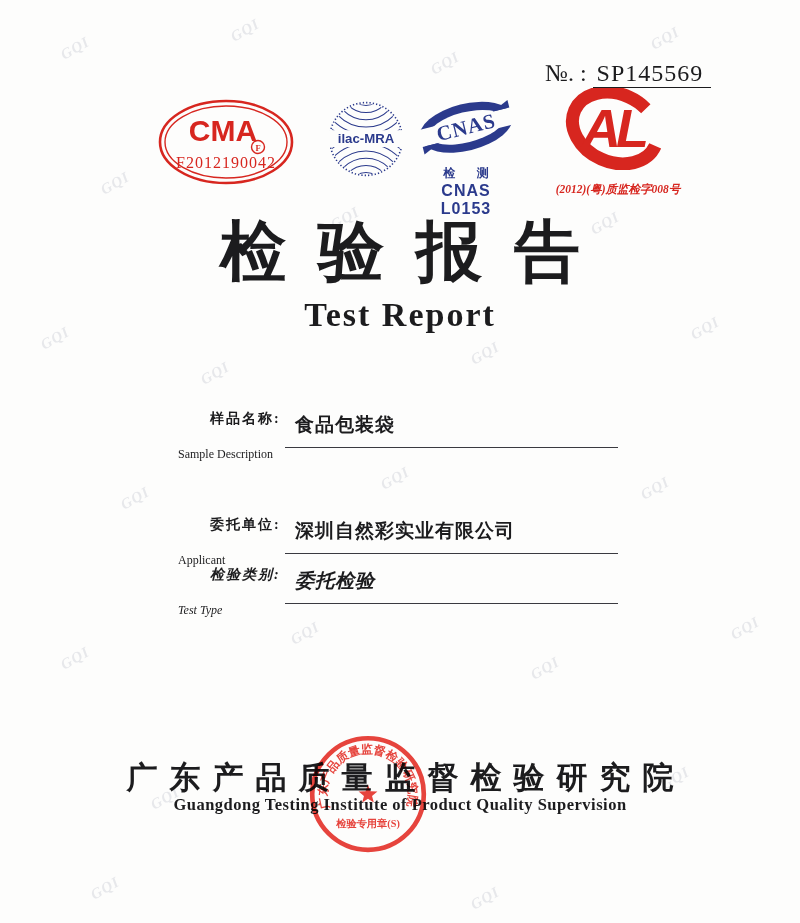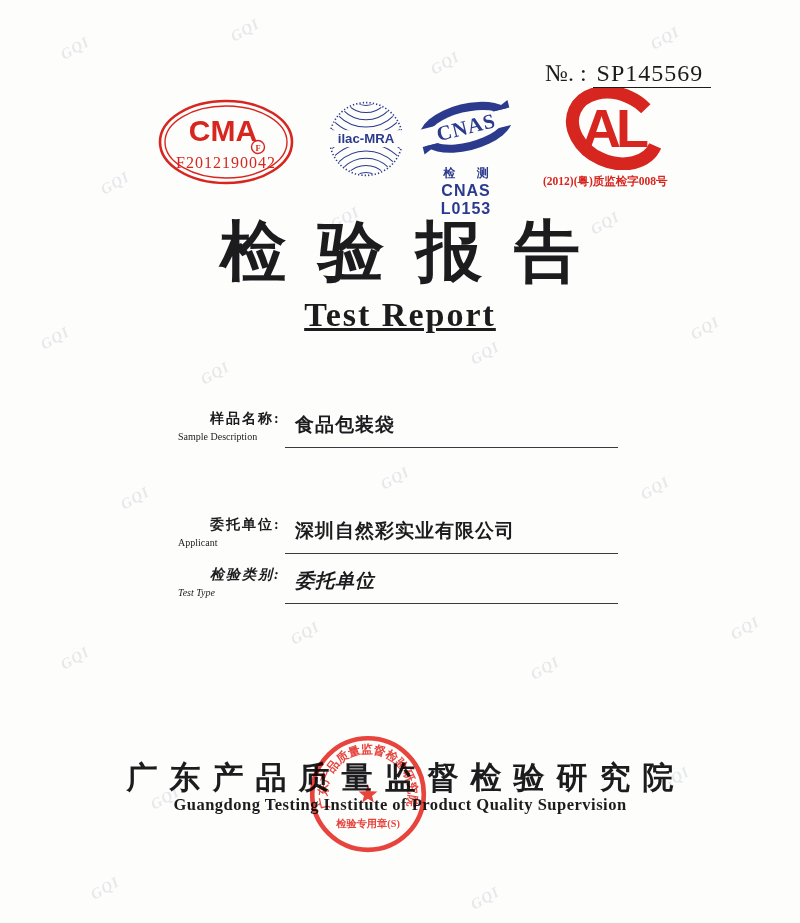--- a/index.html
+++ b/index.html
@@ -21,34 +21,34 @@
   .report-no{left:545px;top:60px;font-size:24px;white-space:nowrap;}
   .report-no .val{border-bottom:1.5px solid #1c1c1e;padding:0 8px 1px 4px;letter-spacing:1px;}
 
   
   .logo{position:absolute;z-index:1;}
   .logo-cma{left:157px;top:99px;}
   .logo-ilac{left:325px;top:99px;}
   .logo-cnas{left:414px;top:98px;width:104px;text-align:center;}
   .cnas-sub1{font-size:12px;color:#2b3a8c;font-weight:bold;letter-spacing:9px;padding-left:9px;margin-top:1px;font-family:"Liberation Sans",sans-serif;}
   .cnas-sub2{font-size:16px;color:#2b3a8c;font-weight:bold;letter-spacing:1px;font-family:"Liberation Sans",sans-serif;}
-  .logo-cal{left:543px;top:88px;width:150px;}
-  .cal-sub{font-size:11.5px;color:#d7261f;font-weight:bold;margin-top:0px;white-space:nowrap;}
+  .logo-cal{left:543px;top:88px;width:150px;text-align:center;font-style:italic;}
+  .cal-sub{font-size:11.5px;color:#d7261f;font-weight:bold;margin-top:8px;white-space:nowrap;}
 
   
   .title-cn{left:0;right:0;top:214px;text-align:center;font-size:66px;font-weight:bold;
             letter-spacing:32px;padding-left:32px;line-height:1.15;}
-  .title-en{left:0;right:0;top:296px;text-align:center;font-size:34px;font-weight:bold;letter-spacing:2px;text-decoration:underline;}
+  .title-en{left:0;right:0;top:296px;text-align:center;font-size:34px;font-weight:bold;letter-spacing:2px;}
 
   
   .field{position:absolute;z-index:1;left:178px;width:440px;display:flex;}
   .f1{top:410px;} .f2{top:466px;} .f3{top:516px;} .f4{top:566px;font-style:italic;}
   .flabel{width:105px;flex:0 0 105px;}
   .flabel .cn{font-size:14px;font-weight:bold;letter-spacing:2px;white-space:nowrap;margin-left:32px;}
-  .flabel .en{font-size:10px;margin-top:3px;white-space:nowrap;}
+  .flabel .en{font-size:12px;margin-top:19px;white-space:nowrap;}
   .fvalue{flex:1;border-bottom:1.5px solid #3a3a40;margin-left:2px;height:38px;
           font-size:19px;font-weight:600;padding:2px 0 0 10px;letter-spacing:1px;box-sizing:border-box;}
 
   
   .inst-cn{left:0;right:0;top:757px;text-align:center;font-size:31px;font-weight:bold;
            letter-spacing:12px;padding-left:12px;white-space:nowrap;}
   .inst-en{left:0;right:0;top:795px;text-align:center;font-size:16.5px;font-weight:bold;letter-spacing:0.5px;}
   .rdate{left:0;right:0;top:819px;text-align:center;font-size:16px;font-weight:bold;letter-spacing:1px;}
 
   .stamp{position:absolute;left:306px;top:729px;width:124px;height:130px;z-index:3;
@@ -159,21 +159,21 @@
       <div class="cn">委托单位:</div>
       <div class="en">Applicant</div>
     </div>
     <div class="fvalue">深圳自然彩实业有限公司</div>
   </div>
   <div class="field f4">
     <div class="flabel">
       <div class="cn">检验类别:</div>
       <div class="en">Test Type</div>
     </div>
-    <div class="fvalue">委托单位</div>
+    <div class="fvalue">委托检验</div>
   </div>
 
   <div class="layer inst-cn">广东产品质量监督检验研究院</div>
   <div class="layer inst-en">Guangdong Testing Institute of Product Quality Supervision</div>
 
   <svg class="stamp" viewBox="0 0 200 200" xmlns="http://www.w3.org/2000/svg" xmlns:xlink="http://www.w3.org/1999/xlink">
     <defs>
       <path id="stampArc" d="M 38 122.6 A 66 66 0 1 1 162 122.6" fill="none"></path>
     </defs>
     <circle cx="100" cy="100" r="90" fill="none" stroke="#e52a22" stroke-width="7.5"></circle>

